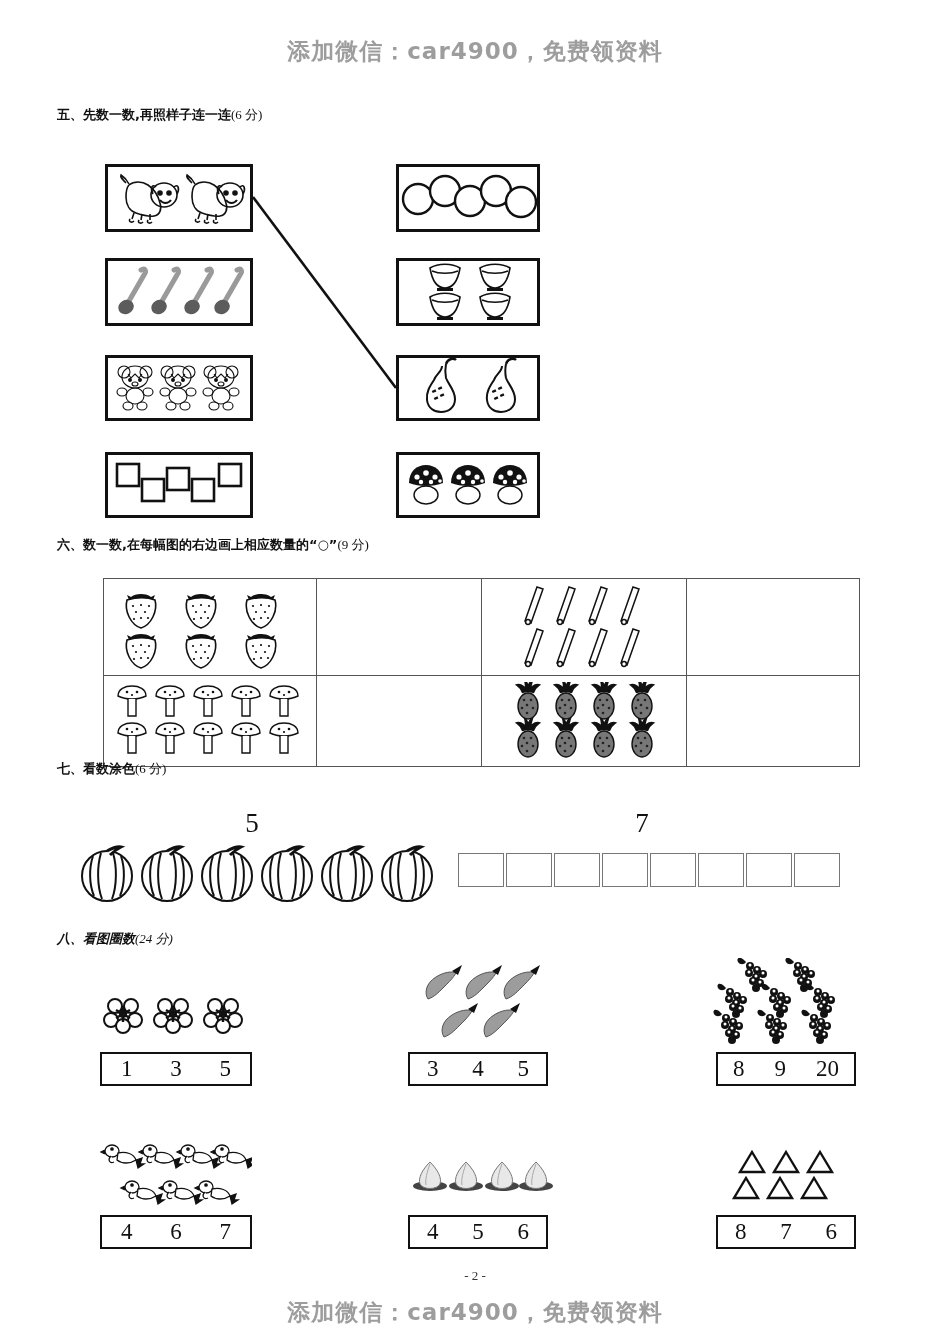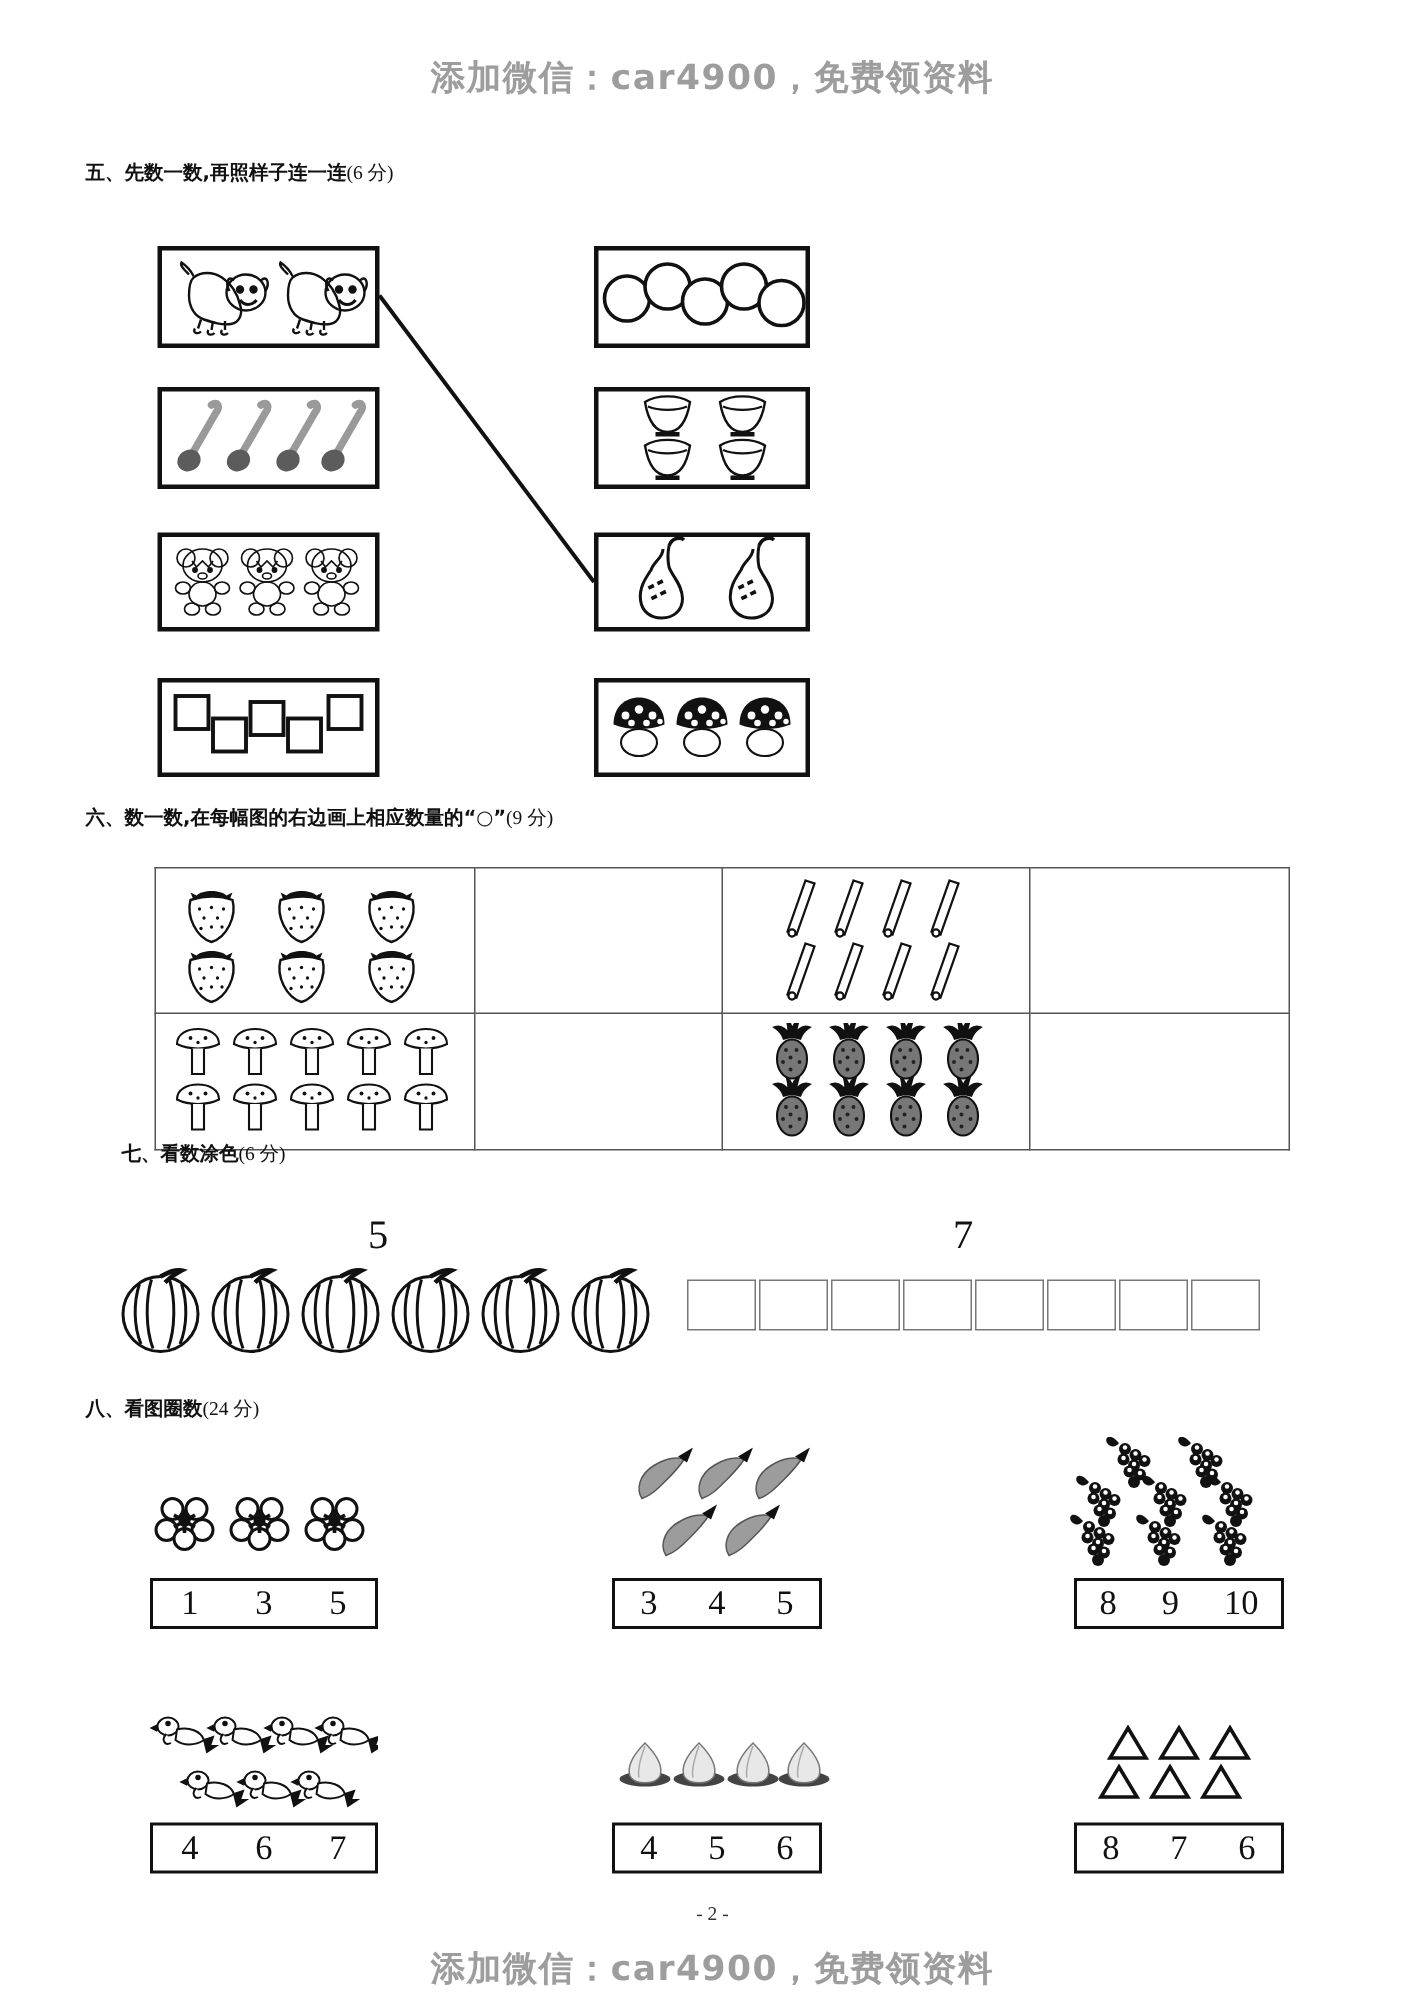--- a/index.html
+++ b/index.html
@@ -739,21 +739,21 @@
             </g>
           </g>
         </svg>
       </div>
     </td>
     <td></td>
   </tr>
 </tbody>
   </table>
 
-<div class="section-heading" style="left:57px; top:760px;margin-left:24px;">
+<div class="section-heading" style="left:57px; top:760px;">
   <span>七、看数涂色</span><span class="pts">(6 分)</span>
 </div>
 
 <div class="num-label" style="left:232px; top:808px; width:40px;">5</div>
 <div style="position:absolute; left:75px; top:842px;">
   <svg width="368" height="62" viewBox="0 0 368 62">
     <g fill="#fff" stroke="#111" stroke-width="2">
       <g transform="translate(4,4)">
         <circle cx="28" cy="30" r="25"></circle>
         <path d="M28 5 C34 2 38 0 42 1 C38 3 34 6 31 9" stroke-width="3"></path>
@@ -793,21 +793,21 @@
   <div class="sq"></div>
   <div class="sq"></div>
   <div class="sq"></div>
   <div class="sq"></div>
   <div class="sq"></div>
   <div class="sq"></div>
   <div class="sq"></div>
   <div class="sq"></div>
 </div>
 
-<div class="section-heading" style="left:57px; top:930px;">
+<div class="section-heading" style="left:57px; top:930px;font-style:italic;">
   <span>八、看图圈数</span><span class="pts">(24 分)</span>
 </div>
 
 <div class="circle-item" style="left:100px; top:990px; width:152px;">
   <div class="item-pics" style="height:62px;">
     <svg width="152" height="58" viewBox="0 0 152 58">
       <g fill="#fff" stroke="#111" stroke-width="2">
         <g transform="translate(6,8)">
           <circle cx="9" cy="8" r="7"></circle>
             <circle cx="25" cy="8" r="7"></circle>
@@ -1059,21 +1059,21 @@
               <circle cx="17" cy="22" r="1.5"></circle>
               <circle cx="24" cy="24" r="1.5"></circle>
             </g>
           </g>
       </g>
     </svg>
   </div>
   <div class="options-box" style="width:140px;">
     <span>8</span>
     <span>9</span>
-    <span>10</span>
+    <span>20</span>
   </div>
 </div>
 
 <div class="circle-item" style="left:100px; top:1140px; width:152px;">
   <div class="item-pics" style="height:75px;">
     <svg width="152" height="72" viewBox="0 0 152 72">
       <g fill="#fff" stroke="#111" stroke-width="1.3">
         <g transform="translate(2,2)">
             <ellipse cx="10" cy="9" rx="7" ry="6"></ellipse>
             <path d="M3 8 L-1 10 L3 12" fill="#111"></path>

